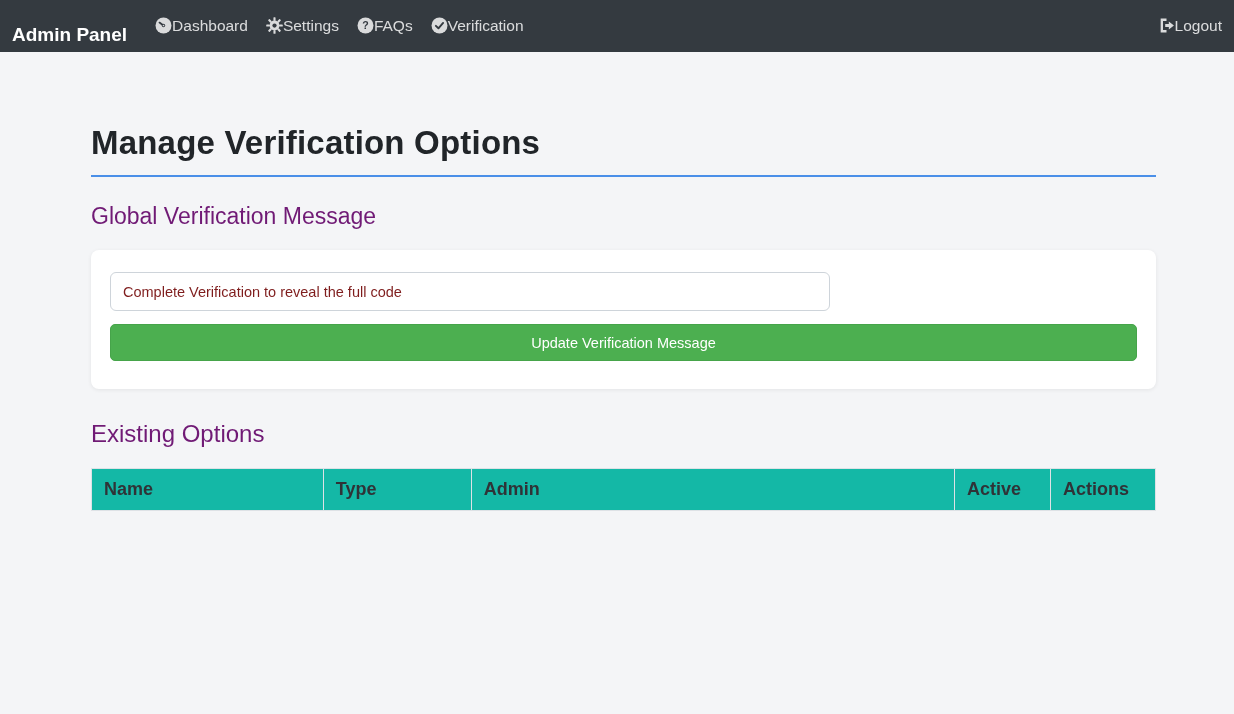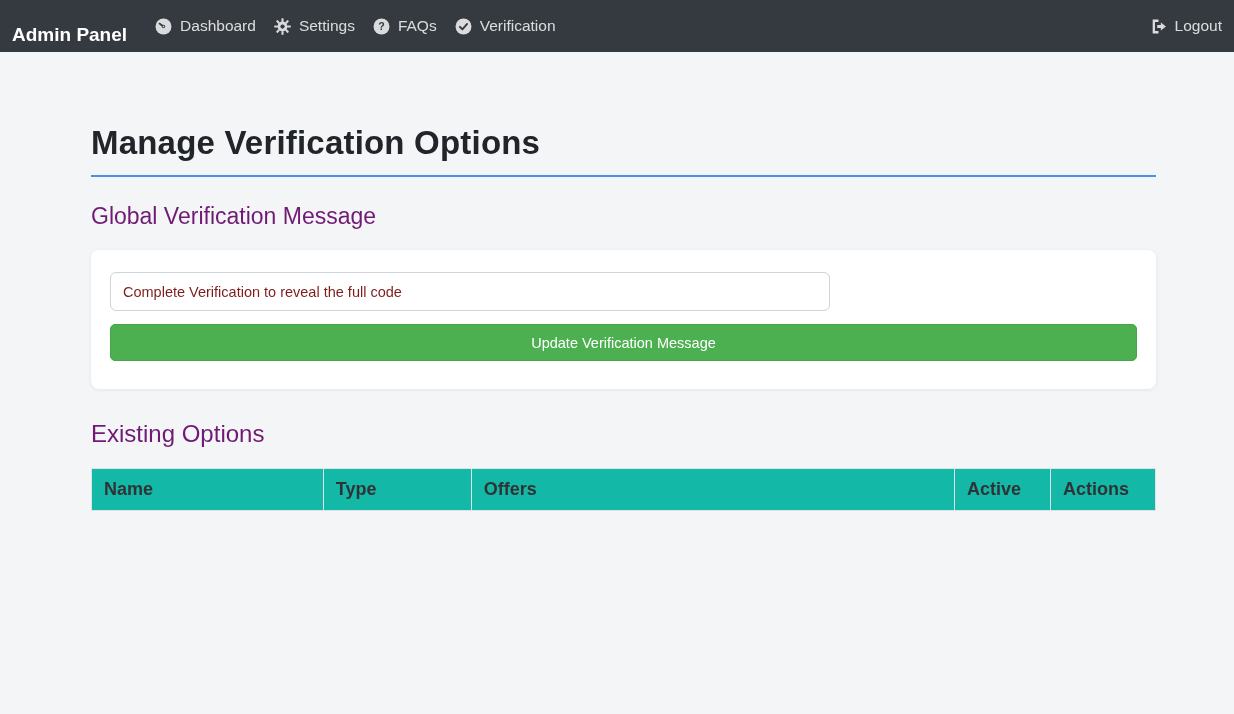--- a/index.html
+++ b/index.html
@@ -22,21 +22,21 @@
   .brand {
     color: #ffffff;
     font-weight: 700;
     font-size: 19px;
     margin-right: 28px;
     cursor: pointer;
     margin-top: 17px;
   }
   .nav-links { display: flex; align-items: center; gap: 18px; }
   .nav-item {
-    display: flex; align-items: center; gap: 8px;
+    display: flex; gap: 0;
     color: rgba(255,255,255,0.82);
     font-size: 15.5px;
     cursor: pointer;
   }
   .nav-item svg { display: block; }
   .nav-right { margin-left: auto; }
 
   
   .main {
     margin-left: 91px;
@@ -245,21 +245,21 @@
     <button class="btn-success">Update Verification Message</button>
   </section>
 
   <h2 class="section-heading lg">Existing Options</h2>
 
   <table class="options-table">
     <thead>
       <tr>
         <th class="col-name">Name</th>
         <th class="col-type">Type</th>
-        <th class="col-value">Offers</th>
+        <th class="col-value">Admin</th>
         <th class="col-active">Active</th>
         <th class="col-actions">Actions</th>
       </tr>
     </thead>
     <tbody>
     </tbody>
   </table>
 
 </main>
 

